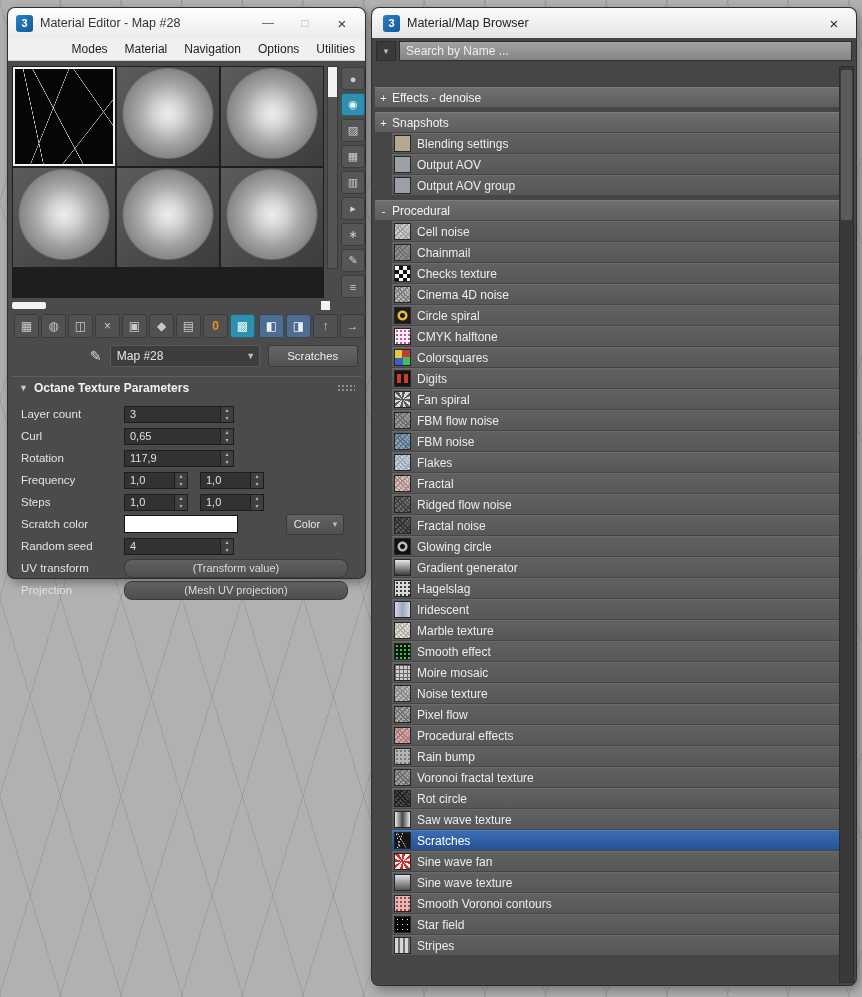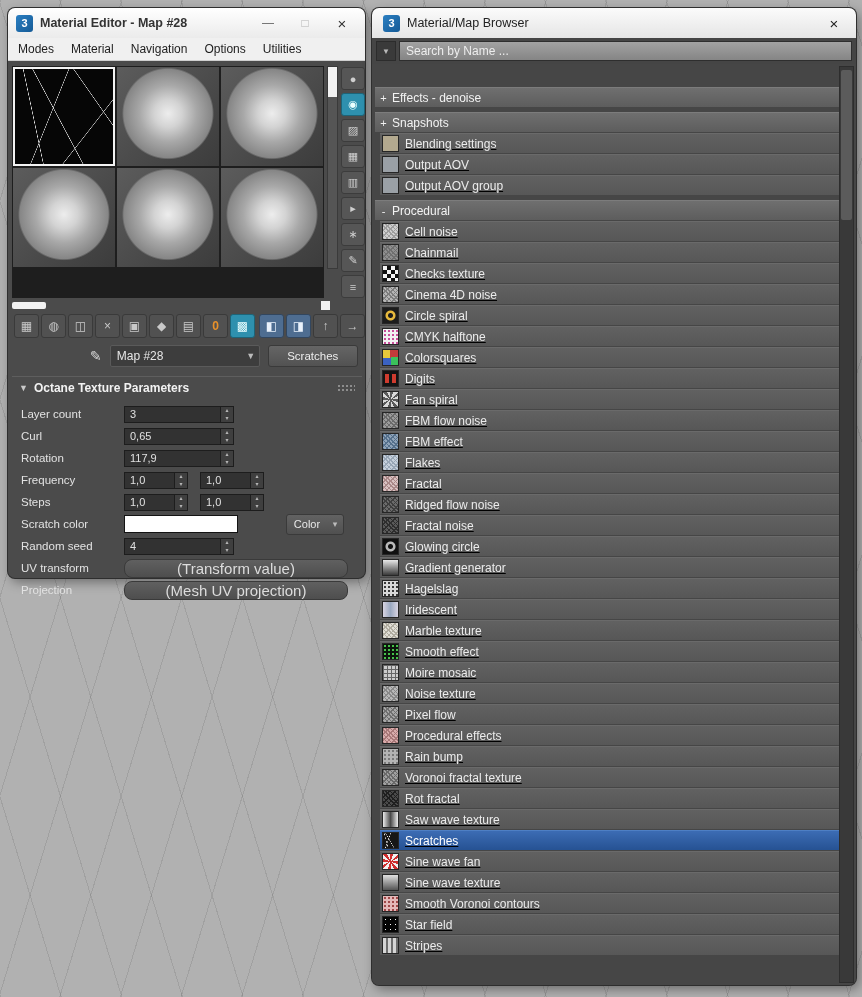--- a/index.html
+++ b/index.html
@@ -11,25 +11,25 @@
       repeating-linear-gradient(107deg, rgba(40,40,40,0.12) 0 1px, transparent 1px 58px),
       repeating-linear-gradient(73deg, rgba(40,40,40,0.12) 0 1px, transparent 1px 58px);
   }
   
   .window{position:absolute;left:8px;top:8px;width:357px;height:570px;background:#4b4b4b;
     border-radius:7px;box-shadow:0 0 0 1px #2e2e2e, 3px 4px 12px rgba(0,0,0,.4);}
   .titlebar{height:30px;background:linear-gradient(#ffffff,#ebebeb);border-radius:7px 7px 0 0;
     display:flex;align-items:center;padding:0 8px;gap:7px;}
   .app-icon{width:17px;height:17px;border-radius:3px;background:linear-gradient(135deg,#2b7fc2,#145a96);
     color:#fff;font-size:11px;font-weight:bold;display:flex;align-items:center;justify-content:center;flex:none;}
-  .title-text{font-size:12.5px;color:#333;flex:1;white-space:nowrap;overflow:hidden;font-weight:bold;}
+  .title-text{font-size:12.5px;color:#333;flex:1;white-space:nowrap;overflow:hidden;}
   .win-btn{width:30px;height:22px;display:flex;align-items:center;justify-content:center;color:#666;font-size:12px;}
   .win-btn.close{color:#333;font-size:15px;}
   .win-btn.max{color:#b5b5b5;}
-  .menubar{height:22px;background:#f0f0f0;display:flex;align-items:center;padding:0 10px;gap:17px;border-bottom:1px solid #cfcfcf;}
+  .menubar{height:22px;background:#f0f0f0;display:flex;align-items:center;padding:0 10px;gap:17px;border-bottom:1px solid #cfcfcf;justify-content:flex-end;}
   .menu-item{font-size:12px;color:#1d1d1d;}
   .content{padding:5px 3px 0 4px;}
   .sample-area{display:flex;}
   .slot-grid{display:grid;grid-template-columns:repeat(3,102px);grid-auto-rows:99px;gap:2px;
     background:#1e1e1e;border:1px solid #1e1e1e;flex:none;}
   .slot{position:relative;}
   .slot-sphere{background:
     radial-gradient(circle 46px at 50% 47%, #ededed 0%, #d3d3d3 30%, #a8a8a8 62%, #868686 96%, rgba(0,0,0,0) 100%),
     linear-gradient(135deg,#5c5c5c,#3c3c3c);}
   .slot-scratch{background-color:#060606;background-image:
@@ -73,40 +73,40 @@
   .spinner{height:17px;background:#323232;border:1px solid #1d1d1d;display:flex;box-sizing:border-box;}
   .w110{width:110px}.w64{width:64px}.ml12{margin-left:12px}
   .spin-val{flex:1;font-size:11px;color:#e0e0e0;line-height:15px;padding-left:5px;overflow:hidden;}
   .spin-arrows{width:12px;border-left:1px solid #1d1d1d;display:flex;flex-direction:column;background:#3f3f3f;flex:none;}
   .sa{height:7.5px;font-size:6px;color:#b5b5b5;display:flex;align-items:center;justify-content:center;line-height:1;}
   .swatch{width:112px;height:16px;border:1px solid #141414;}
   .mini-dd{margin-left:48px;width:56px;height:19px;background:linear-gradient(#626262,#505050);border:1px solid #3a3a3a;
     border-radius:3px;display:flex;align-items:center;}
   .mini-dd .dd-t{flex:1;text-align:center;font-size:11px;color:#e8e8e8;}
   .wide-btn{width:222px;height:17px;background:linear-gradient(#606060,#4e4e4e);border:1px solid #3a3a3a;border-radius:8px;
-    color:#dcdcdc;font-size:15px;display:flex;align-items:center;justify-content:center;}
+    color:#dcdcdc;font-size:11px;display:flex;align-items:center;justify-content:center;}
   
   .panel{position:absolute;left:372px;top:8px;width:484px;height:977px;background:#474747;border-radius:7px;
     box-shadow:0 0 0 1px #2e2e2e, 3px 4px 12px rgba(0,0,0,.4);display:flex;flex-direction:column;overflow:hidden;}
   .panel-titlebar{height:30px;background:linear-gradient(#fbfbfb,#e5e5e5);display:flex;align-items:center;gap:7px;padding:0 11px;flex:none;}
   .panel-title{flex:1;font-size:12.5px;color:#222;}
   .panel-close{color:#222;font-size:15px;width:22px;text-align:center;}
   .search-row{height:26px;background:#454545;display:flex;align-items:center;padding:3px 4px;gap:3px;flex:none;box-sizing:border-box;}
   .filter-btn{width:18px;height:18px;background:#3a3a3a;border:1px solid #2c2c2c;color:#b9b9b9;font-size:8px;
     display:flex;align-items:center;justify-content:center;flex:none;}
   .search-input{flex:1;height:18px;background:linear-gradient(#a2a2a2,#858585);border:1px solid #2e2e2e;
     color:#f5f5f5;font-size:12px;padding:0 6px;outline:none;font-family:inherit;}
   .search-input::placeholder{color:#ededed;}
   .browser-body{flex:1;position:relative;background:#464646;}
   .browser-list{position:absolute;top:0;left:0;right:17px;bottom:0;padding-top:18px;overflow:hidden;}
   .brow{height:19px;margin-bottom:1px;display:flex;align-items:center;}
   .brow.group{margin-left:3px;margin-top:5px;background:linear-gradient(#6f6f6f,#5d5d5d);border-top:1px solid #7c7c7c;}
   .gpre{width:17px;text-align:center;color:#f2f2f2;font-size:11px;}
   .glabel{font-size:12px;color:#f3f3f3;}
-  .brow.item{margin-left:8px;background:linear-gradient(#616161,#575757);border-top:1px solid #6a6a6a;text-decoration:underline;}
+  .brow.item{margin-left:20px;background:linear-gradient(#616161,#575757);border-top:1px solid #6a6a6a;}
   .brow.item.selected{background:linear-gradient(#3c6cb4,#265293);border-top:1px solid #4e7fc4;}
   .selected .ilabel{color:#fff;}
   .thumb{width:15px;height:15px;margin:0 6px 0 2px;border:1px solid #262626;flex:none;box-sizing:content-box;}
   .ilabel{font-size:12px;color:#ececec;white-space:nowrap;}
   .vscroll2{position:absolute;top:2px;right:2px;bottom:2px;width:13px;background:#393939;border:1px solid #2d2d2d;}
   .vscroll2-thumb{position:absolute;left:1px;right:1px;top:3px;height:150px;background:#5b5b5b;border-radius:2px;}
   
   .t-plain{background:var(--a);}
   .t-noise{background-color:var(--a);background-image:
     repeating-linear-gradient(45deg, var(--b) 0 1px, transparent 1px 3px),
@@ -389,21 +389,21 @@
         <div class="brow item">
           <div class="thumb t-fan" style="--a: #d9d9d9; --b: #5a5a5a;"></div>
           <div class="ilabel">Fan spiral</div>
         </div>
         <div class="brow item">
           <div class="thumb t-noise" style="--a: #9b9b9b; --b: #6b6b6b;"></div>
           <div class="ilabel">FBM flow noise</div>
         </div>
         <div class="brow item">
           <div class="thumb t-noise" style="--a: #8fa3b8; --b: #55708c;"></div>
-          <div class="ilabel">FBM effect</div>
+          <div class="ilabel">FBM noise</div>
         </div>
         <div class="brow item">
           <div class="thumb t-noise" style="--a: #c6d0dc; --b: #98a6b6;"></div>
           <div class="ilabel">Flakes</div>
         </div>
         <div class="brow item">
           <div class="thumb t-noise" style="--a: #d9c2c2; --b: #a98888;"></div>
           <div class="ilabel">Fractal</div>
         </div>
         <div class="brow item">
@@ -457,21 +457,21 @@
         <div class="brow item">
           <div class="thumb t-dots" style="--a: #b4b4b4; --b: #7a7a7a;"></div>
           <div class="ilabel">Rain bump</div>
         </div>
         <div class="brow item">
           <div class="thumb t-noise" style="--a: #a0a0a0; --b: #6a6a6a;"></div>
           <div class="ilabel">Voronoi fractal texture</div>
         </div>
         <div class="brow item">
           <div class="thumb t-noise" style="--a: #4a4a4a; --b: #1f1f1f;"></div>
-          <div class="ilabel">Rot fractal</div>
+          <div class="ilabel">Rot circle</div>
         </div>
         <div class="brow item">
           <div class="thumb t-gradh" style="--a: #eaeaea; --b: #4a4a4a;"></div>
           <div class="ilabel">Saw wave texture</div>
         </div>
         <div class="brow item selected">
           <div class="thumb t-scratch" style="--a: #161616; --b: #f0f0f0;"></div>
           <div class="ilabel">Scratches</div>
         </div>
         <div class="brow item">

